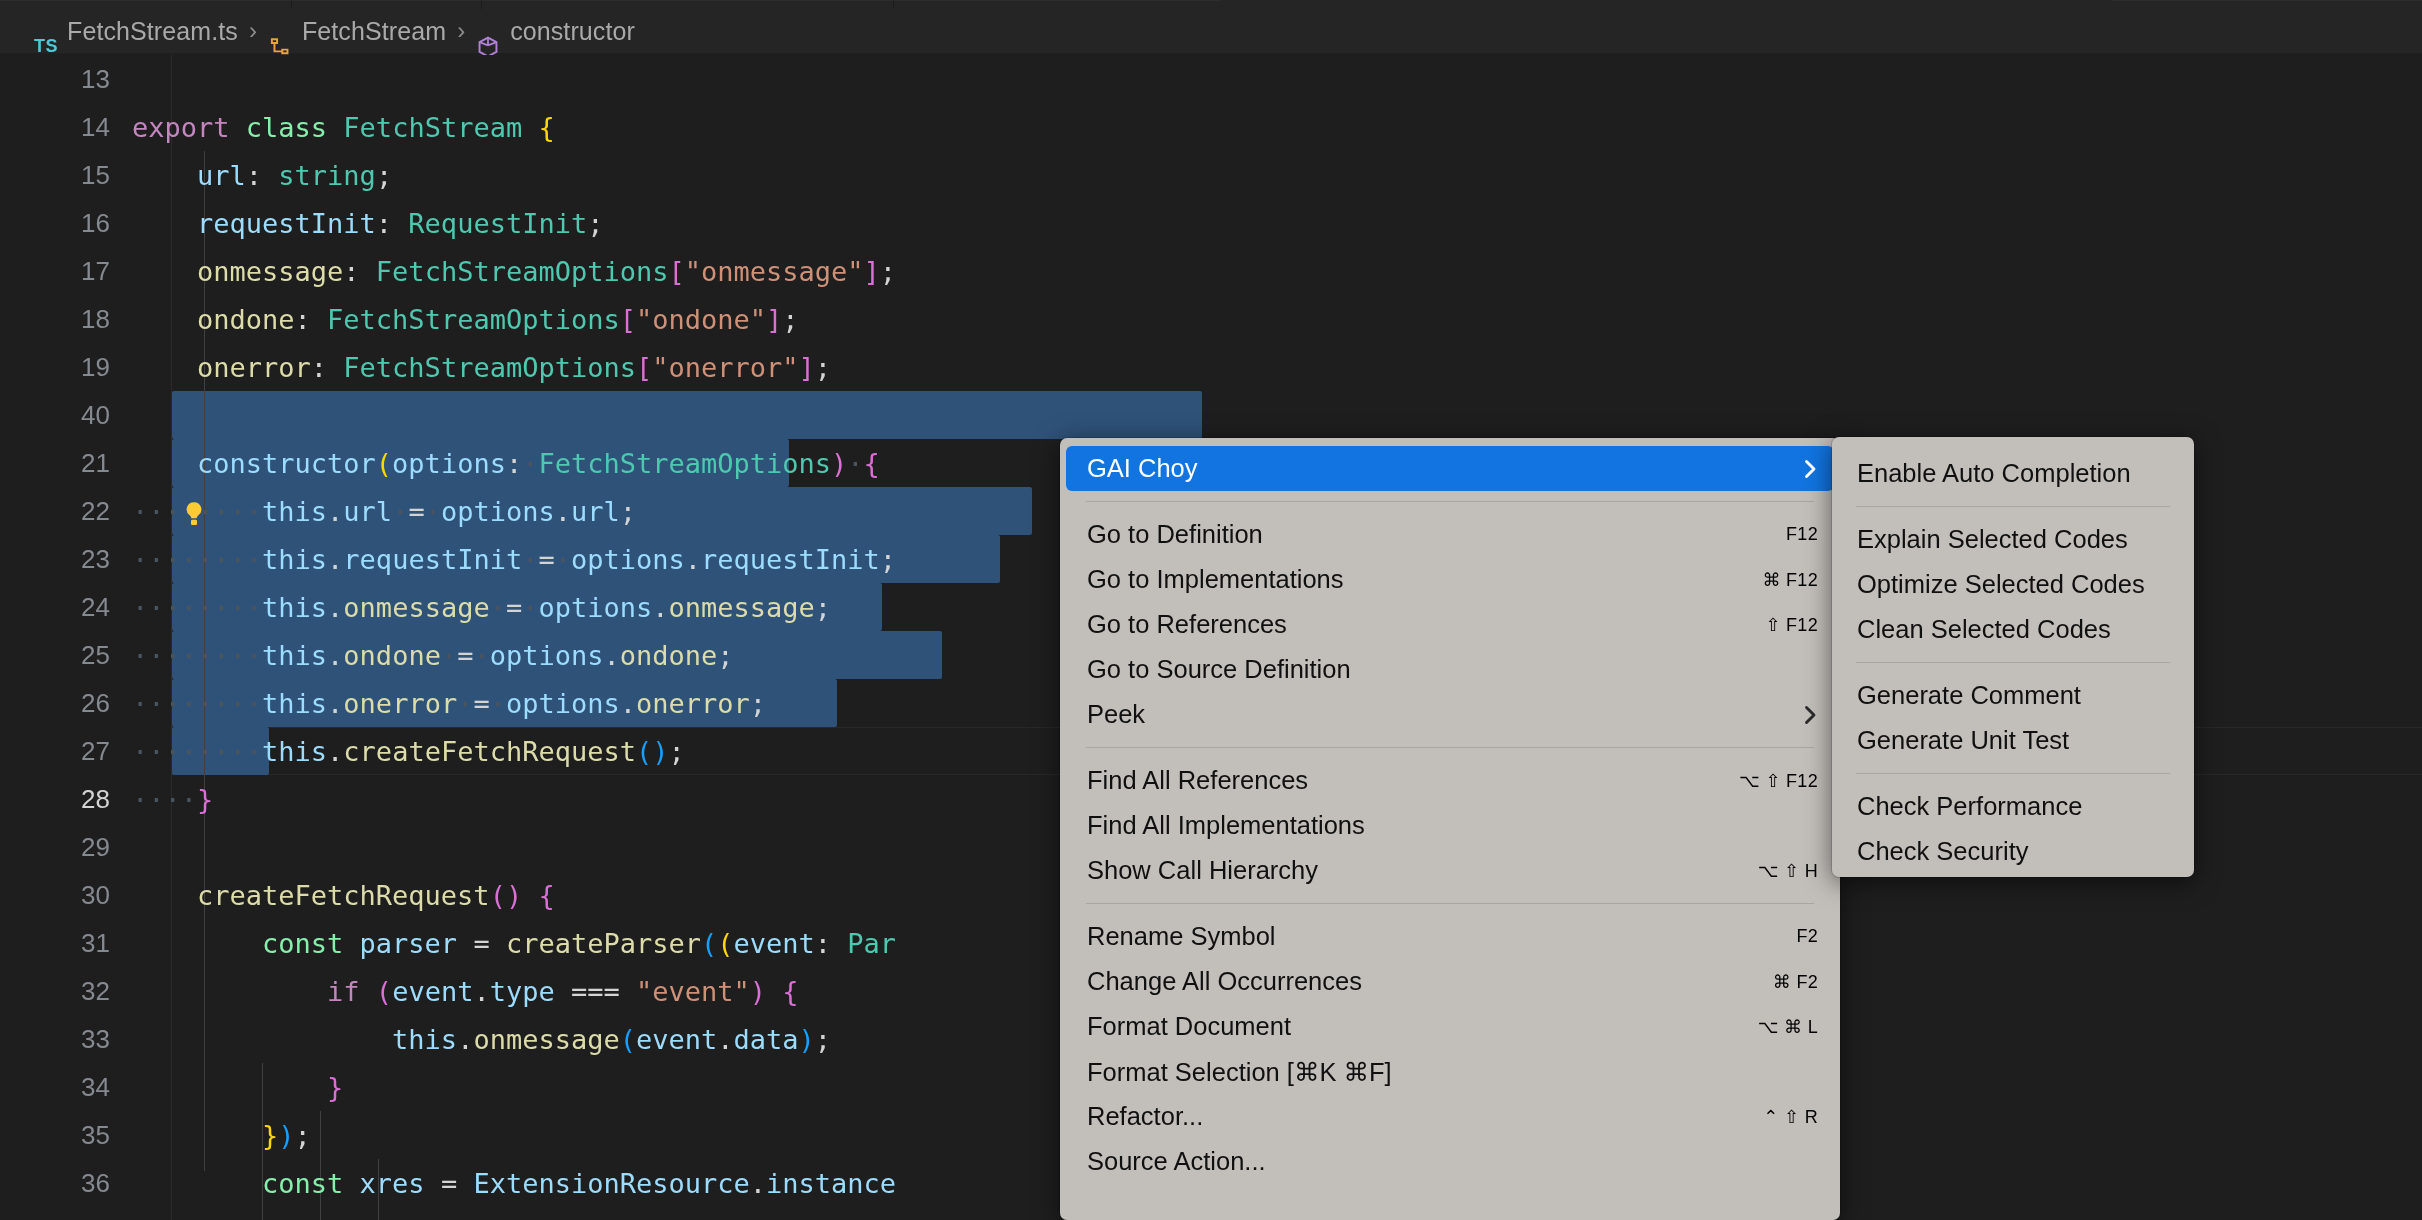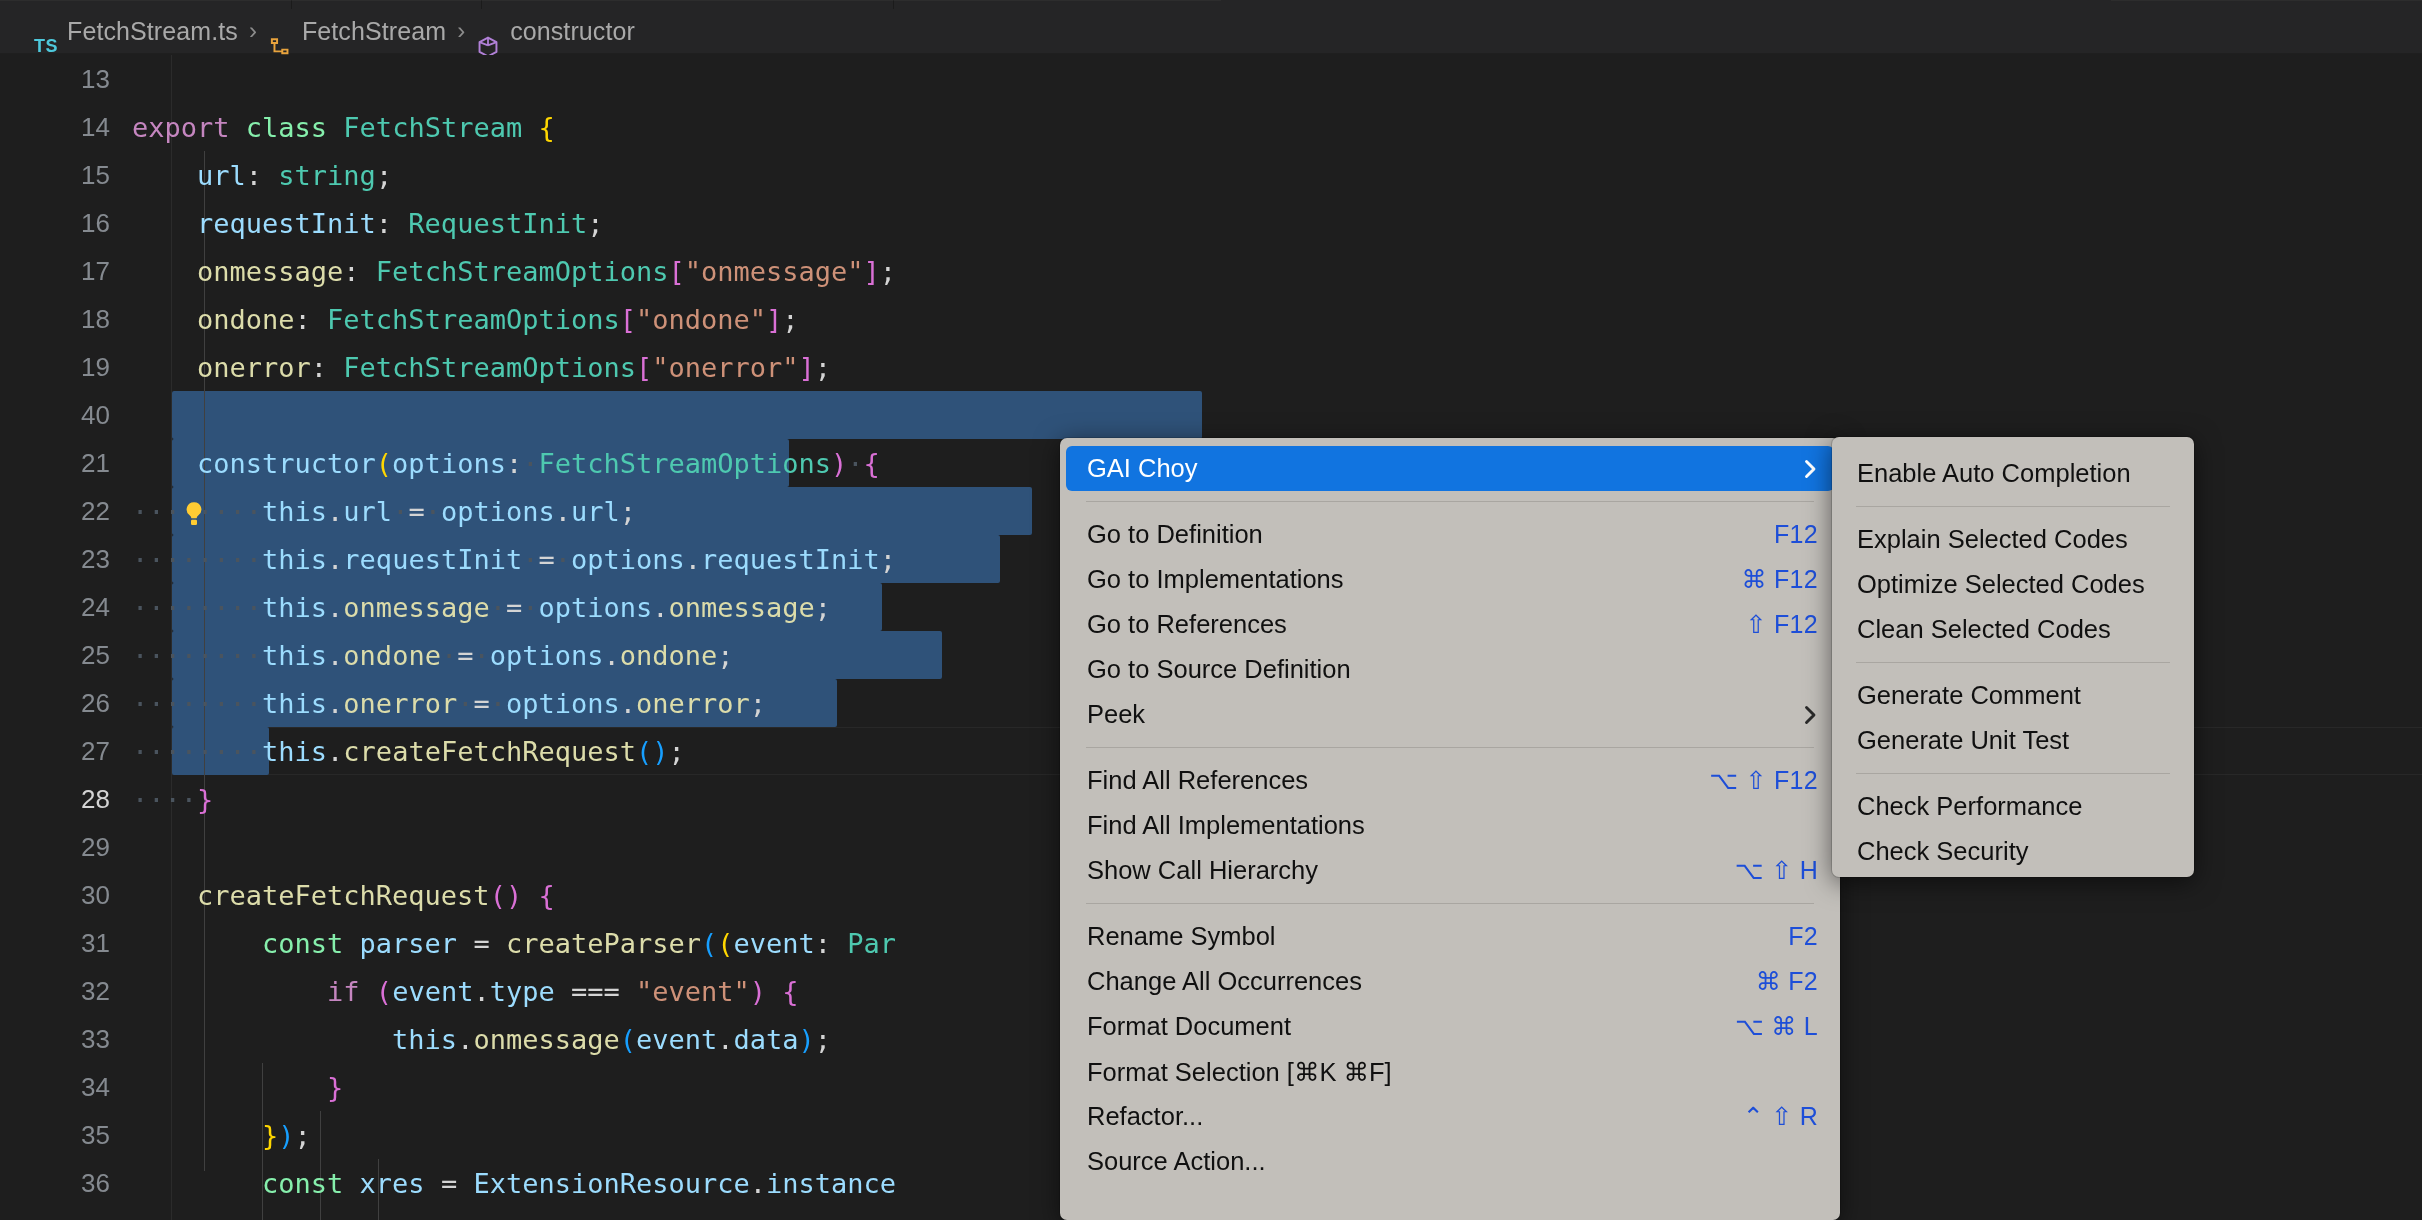--- a/index.html
+++ b/index.html
@@ -115,21 +115,21 @@
   .mi {
     position: relative;
     height: 45px;
     display: flex; align-items: center;
     padding: 0 22px 0 27px;
     color: #101010; font-size: 25.5px;
     white-space: nowrap;
   }
   .mi .label { flex: 1 1 auto; }
   .mi .accel {
-    color: #1d4ed8; font-size: 25px; letter-spacing: .3px;
+    color: #000000; font-size: 18px; letter-spacing: .3px;
     display: flex; align-items: center; gap: 5px;
   }
   .mi .chev {
     width: 20px; display:flex; align-items:center; justify-content:flex-end;
     color: #2a2a2a;
   }
   .mi.selected {
     background: #1174e0; color: #fff;
     border-radius: 6px;
     margin: 0 6px; padding-left: 21px; padding-right: 16px;

